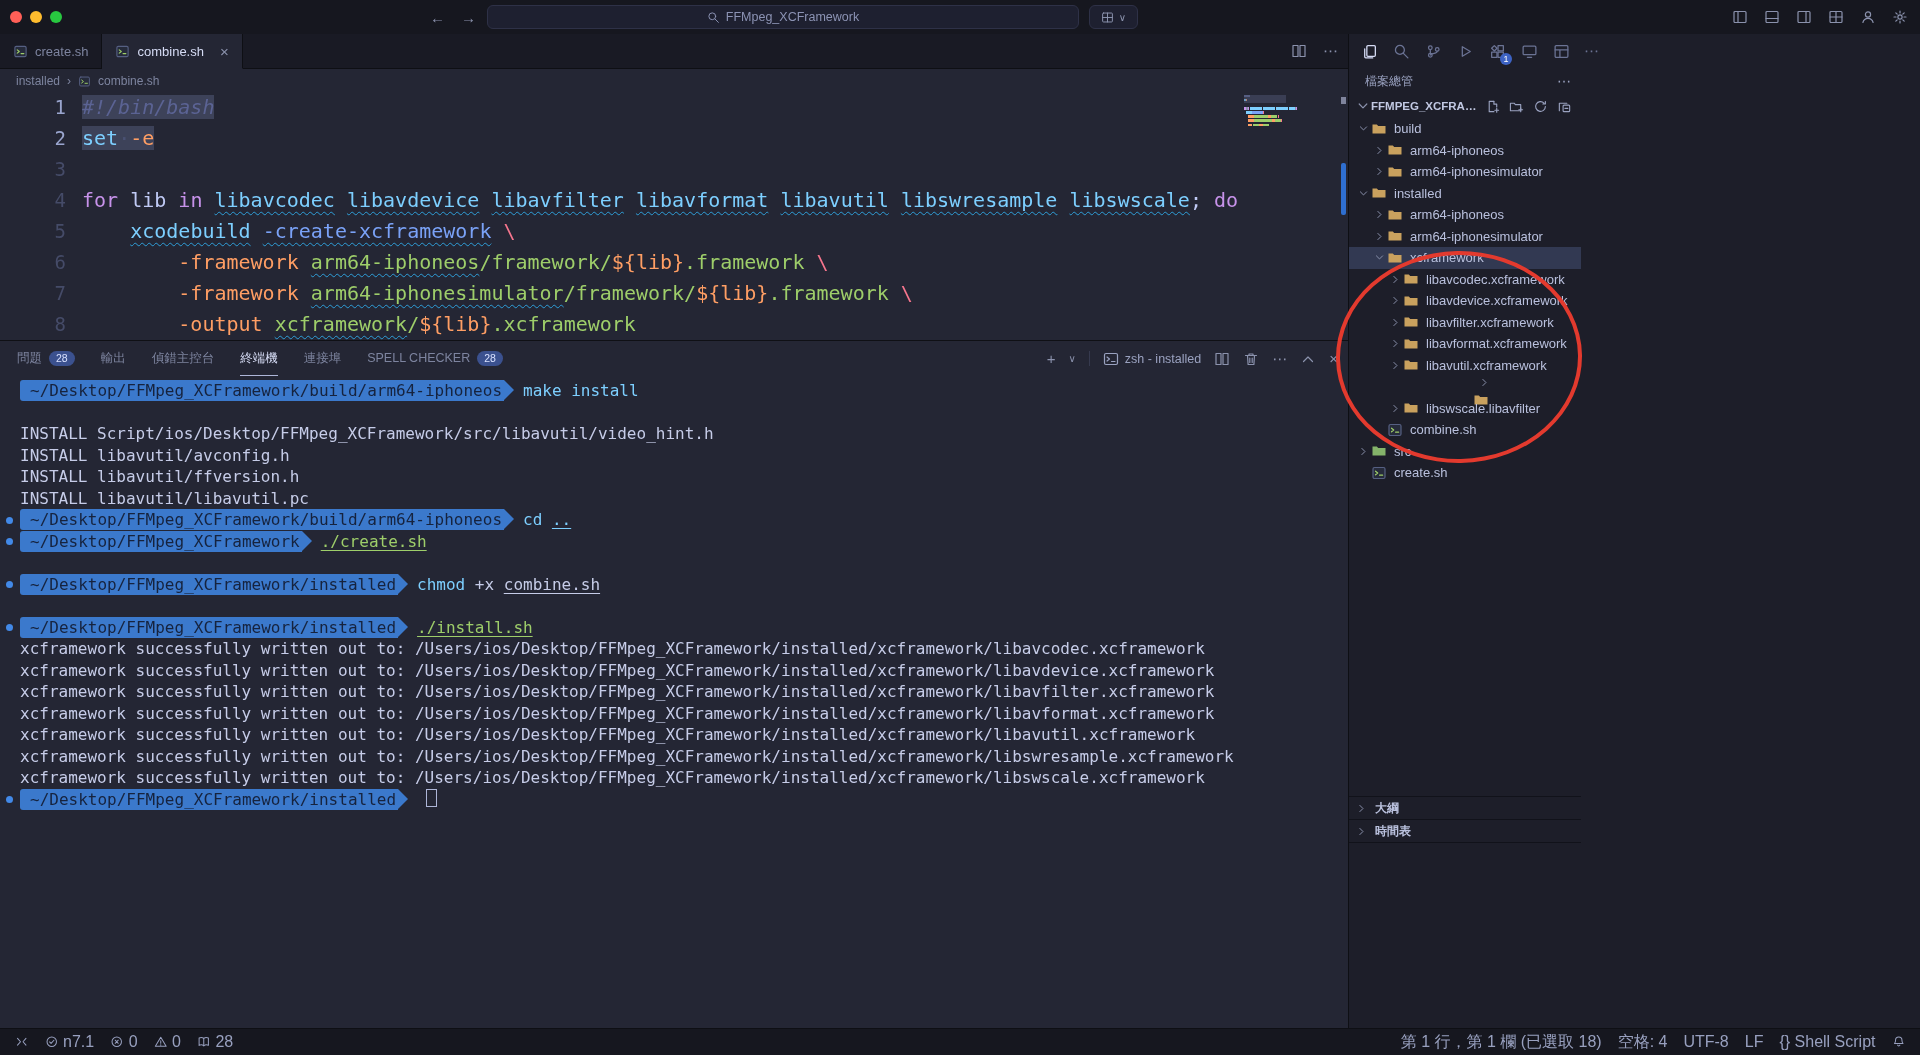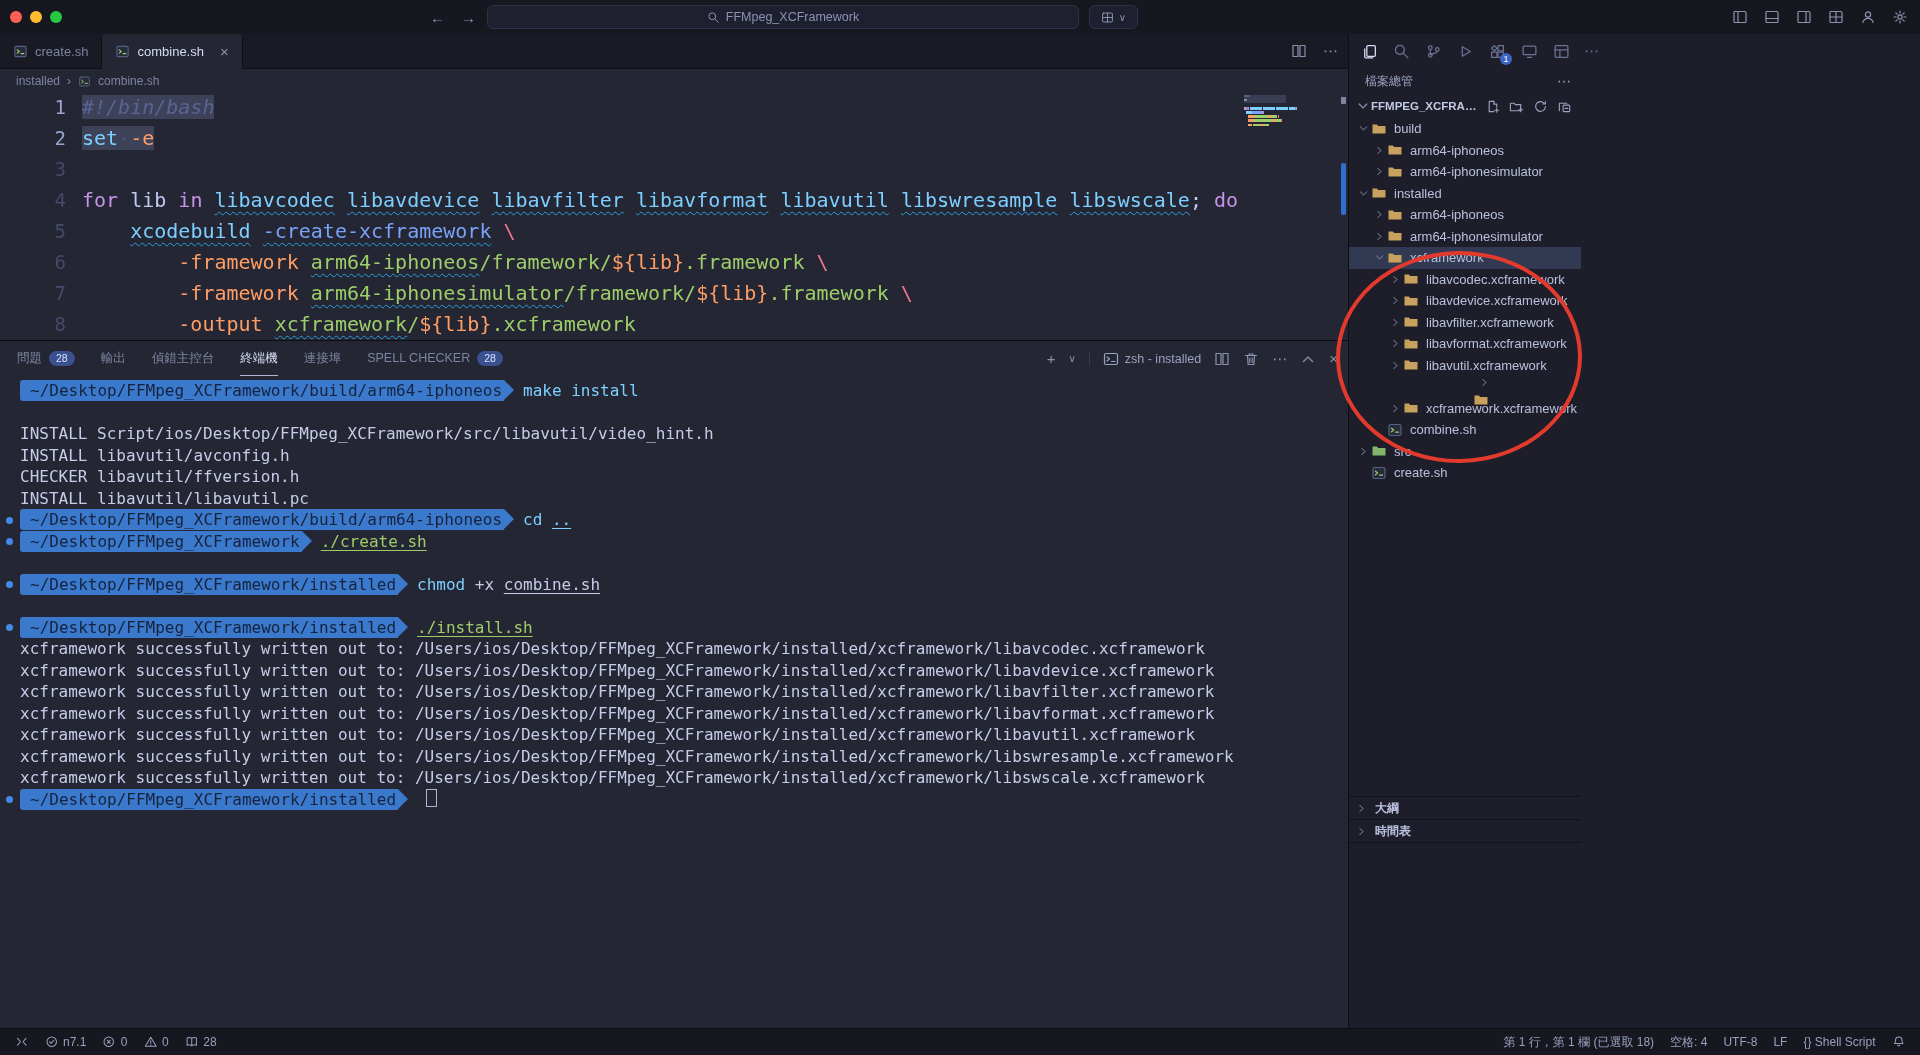--- a/index.html
+++ b/index.html
@@ -118,21 +118,21 @@
   .pane-row{display:flex;align-items:center;gap:4px;height:22px;border-top:1px solid #11121a;color:#b9c0dd;
             font-size:12px;font-weight:700;padding-left:6px;cursor:pointer;}
   .pane-row:last-child{border-bottom:1px solid #11121a;}
   .pane-row .chev{display:flex;width:16px;color:#8b92ad;}
   .pane-row .ic{width:13px;height:13px;}
 
   
   .statusbar{position:absolute;left:0;right:0;bottom:0;height:26px;background:#16171f;border-top:1px solid #0e0f14;}
   .sb-left{position:absolute;left:8px;top:0;bottom:0;display:flex;align-items:center;gap:2px;}
   .sb-right{position:absolute;right:8px;top:0;bottom:0;display:flex;align-items:center;gap:2px;}
-  .sbi{display:flex;align-items:center;gap:5px;padding:0 7px;height:100%;font-size:12px;color:#98a0bf;cursor:pointer;}
+  .sbi{display:flex;align-items:center;gap:5px;padding:0 7px;height:100%;font-size:16px;color:#98a0bf;cursor:pointer;}
   .sbi .ic{width:13.5px;height:13.5px;}
 
   
   .annotation-ellipse{position:absolute;left:1336px;top:251px;width:238px;height:204px;border:4px solid #e33a2e;
                       border-radius:50%;transform:rotate(-1deg);z-index:40;pointer-events:none;}
 </style>
 </head>
 <body>
 
 <div class="app">
@@ -423,21 +423,21 @@
                 </svg>
               </span>
               <span class="pa-txt">×</span>
             </div>
         </div>
         <div class="terminal" id="terminal">
             <div class="tline"><span class="pseg">~/Desktop/FFMpeg_XCFramework/build/arm64-iphoneos</span><span class="ptip"></span><span class="pcmd"><span class="t-cmd">make install</span></span></div>
             <div class="tline">&nbsp;</div>
             <div class="tline"><span class="t-fg">INSTALL Script/ios/Desktop/FFMpeg_XCFramework/src/libavutil/video_hint.h</span></div>
             <div class="tline"><span class="t-fg">INSTALL libavutil/avconfig.h</span></div>
-            <div class="tline"><span class="t-fg">CHECKER libavutil/ffversion.h</span></div>
+            <div class="tline"><span class="t-fg">INSTALL libavutil/ffversion.h</span></div>
             <div class="tline"><span class="t-fg">INSTALL libavutil/libavutil.pc</span></div>
             <div class="tline"><span class="cmddot"></span><span class="pseg">~/Desktop/FFMpeg_XCFramework/build/arm64-iphoneos</span><span class="ptip"></span><span class="pcmd"><span class="t-cmd">cd </span><span class="t-cmd u">..</span></span></div>
             <div class="tline"><span class="cmddot"></span><span class="pseg">~/Desktop/FFMpeg_XCFramework</span><span class="ptip"></span><span class="pcmd"><span class="t-green u">./create.sh</span></span></div>
             <div class="tline">&nbsp;</div>
             <div class="tline"><span class="cmddot"></span><span class="pseg">~/Desktop/FFMpeg_XCFramework/installed</span><span class="ptip"></span><span class="pcmd"><span class="t-cmd">chmod </span><span class="t-fg">+x </span><span class="t-fg u">combine.sh</span></span></div>
             <div class="tline">&nbsp;</div>
             <div class="tline"><span class="cmddot"></span><span class="pseg">~/Desktop/FFMpeg_XCFramework/installed</span><span class="ptip"></span><span class="pcmd"><span class="t-green u">./install.sh</span></span></div>
             <div class="tline"><span class="t-fg">xcframework successfully written out to: /Users/ios/Desktop/FFMpeg_XCFramework/installed/xcframework/libavcodec.xcframework</span></div>
             <div class="tline"><span class="t-fg">xcframework successfully written out to: /Users/ios/Desktop/FFMpeg_XCFramework/installed/xcframework/libavdevice.xcframework</span></div>
             <div class="tline"><span class="t-fg">xcframework successfully written out to: /Users/ios/Desktop/FFMpeg_XCFramework/installed/xcframework/libavfilter.xcframework</span></div>
@@ -712,21 +712,21 @@
             <span class="chev">
               <svg class="ic" viewBox="0 0 16 16" fill="none" stroke="currentColor" stroke-width="1.2" stroke-linecap="round" stroke-linejoin="round">
                 <path d="M6 4.2L9.8 8 6 11.8"></path>
               </svg>
             </span>
             <span class="ficon f-tan">
               <svg class="ic" viewBox="0 0 16 16" fill="none" stroke="currentColor" stroke-width="1.2" stroke-linecap="round" stroke-linejoin="round">
                 <path d="M1.5 3.5h4.3L7.2 5h7.3v7.5h-13z" fill="currentColor" stroke="none"></path>
               </svg>
             </span>
-            <span class="tlabel">xcframework.xcframework</span>
+            <span class="tlabel">libswscale.libavfilter</span>
           </div>
           <div class="trow" style="padding-left: 22px;">
             <span class="chev"></span>
             <span class="ficon f-tan">
               <svg class="ic" viewBox="0 0 16 16" fill="none" stroke="currentColor" stroke-width="1.2" stroke-linecap="round" stroke-linejoin="round">
                 <rect x="2" y="2.5" width="12" height="11" rx="1.5" fill="#262b3b" stroke="#566083"></rect>
                 <path d="M4.5 6.2l2.2 1.8-2.2 1.8" stroke="#9ece6a"></path>
                 <path d="M8.6 10.2h3" stroke="#9ece6a"></path>
               </svg>
             </span>

